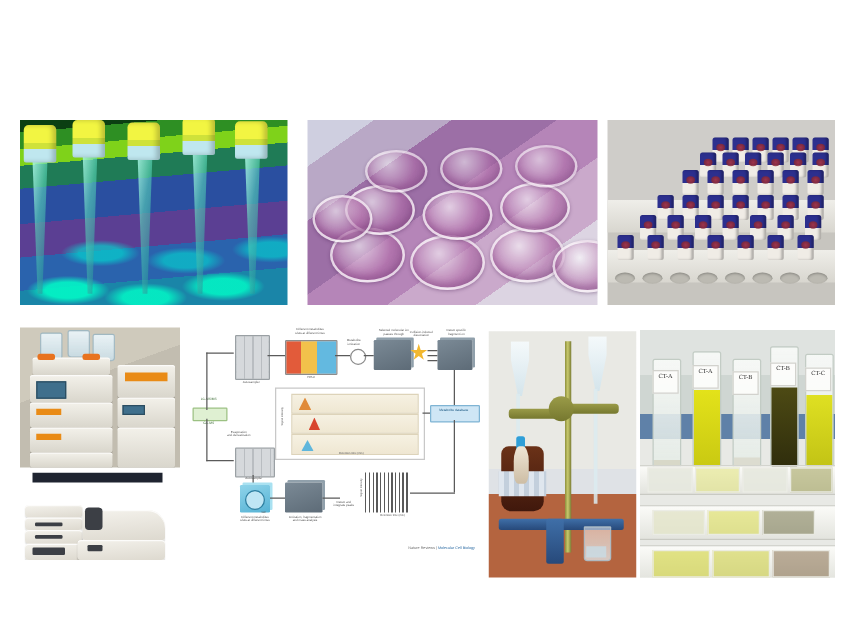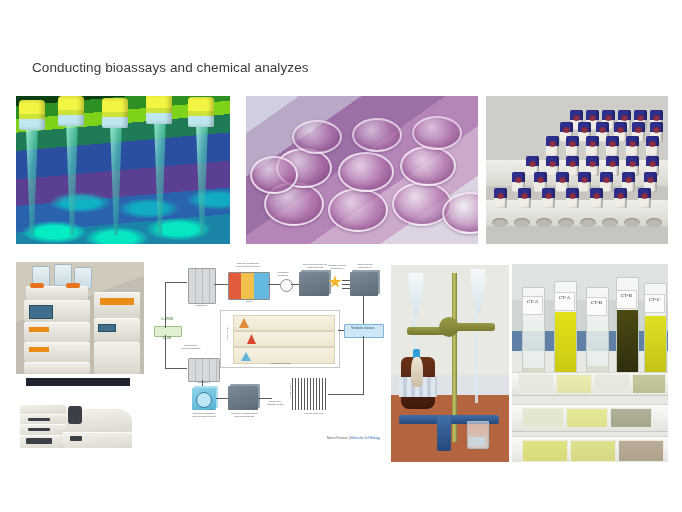--- a/index.html
+++ b/index.html
@@ -134,21 +134,20 @@
     text-align:center;line-height:7px;padding-top:1px;font-family:"Liberation Serif",serif;}
   .rack-rail{position:absolute;left:0;width:100%;background:linear-gradient(180deg,#fbfbf8,#e3e4de);
     border-top:1px solid #d3d4ce;border-bottom:1px solid #c9cac3;}
   .rack-cell{position:absolute;border:1px solid rgba(235,236,230,.95);}
 </style>
 </head>
 <body>
 
 <div id="slide">
 
-  <div id="slide-title">Conducting bioassays and chemical analyzes</div>
 
   <div class="photo" id="img-pipettes">
     <div class="tip" style="left:8px;height:118px;"></div>
     <div class="tip" style="left:48px;height:128px;"></div>
     <div class="tip" style="left:92px;height:124px;"></div>
     <div class="tip" style="left:136px;height:130px;"></div>
     <div class="tip" style="left:178px;height:122px;"></div>
     <div class="tipcap" style="left:3px;top:4px;"></div>
     <div class="tipcap" style="left:42px;top:0px;"></div>
     <div class="tipcap" style="left:86px;top:2px;"></div>

